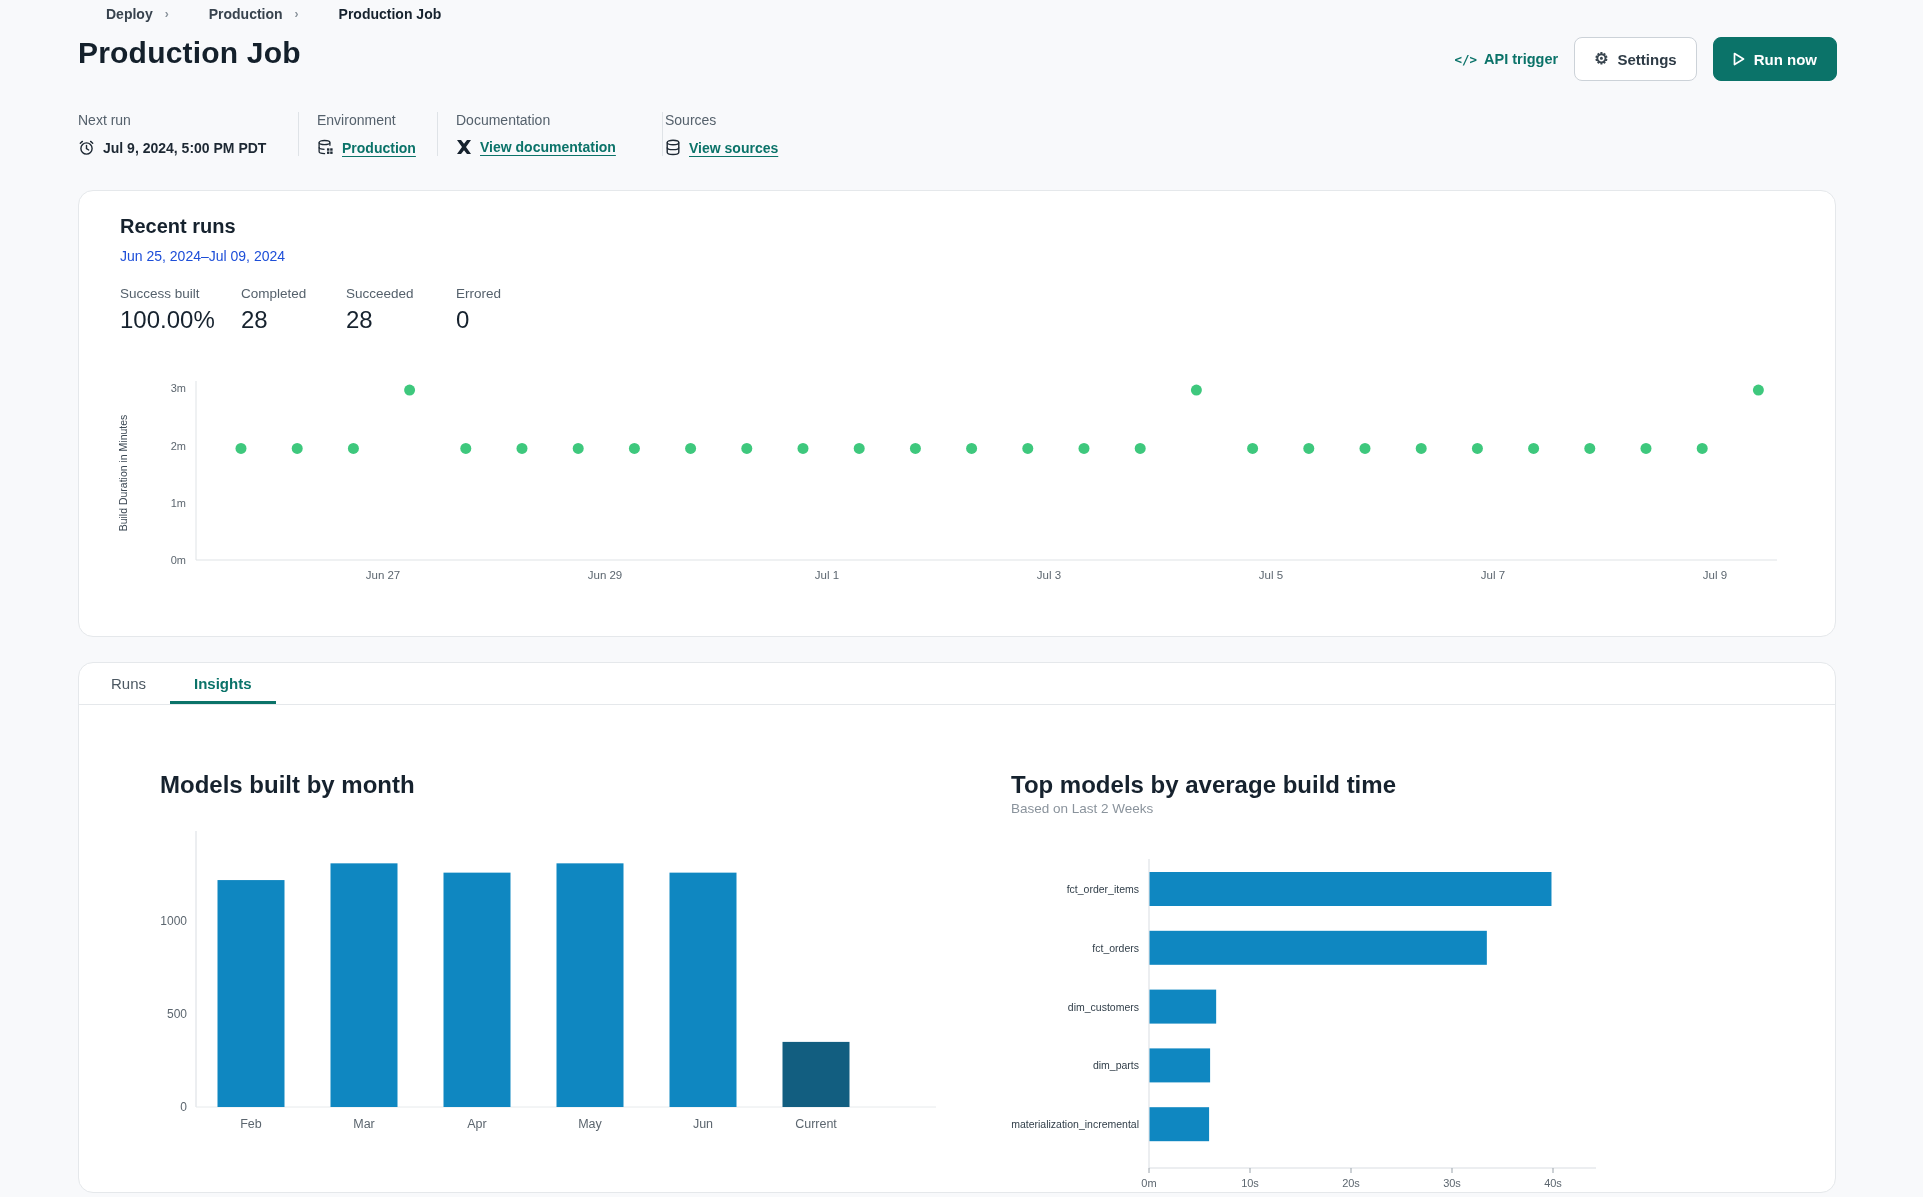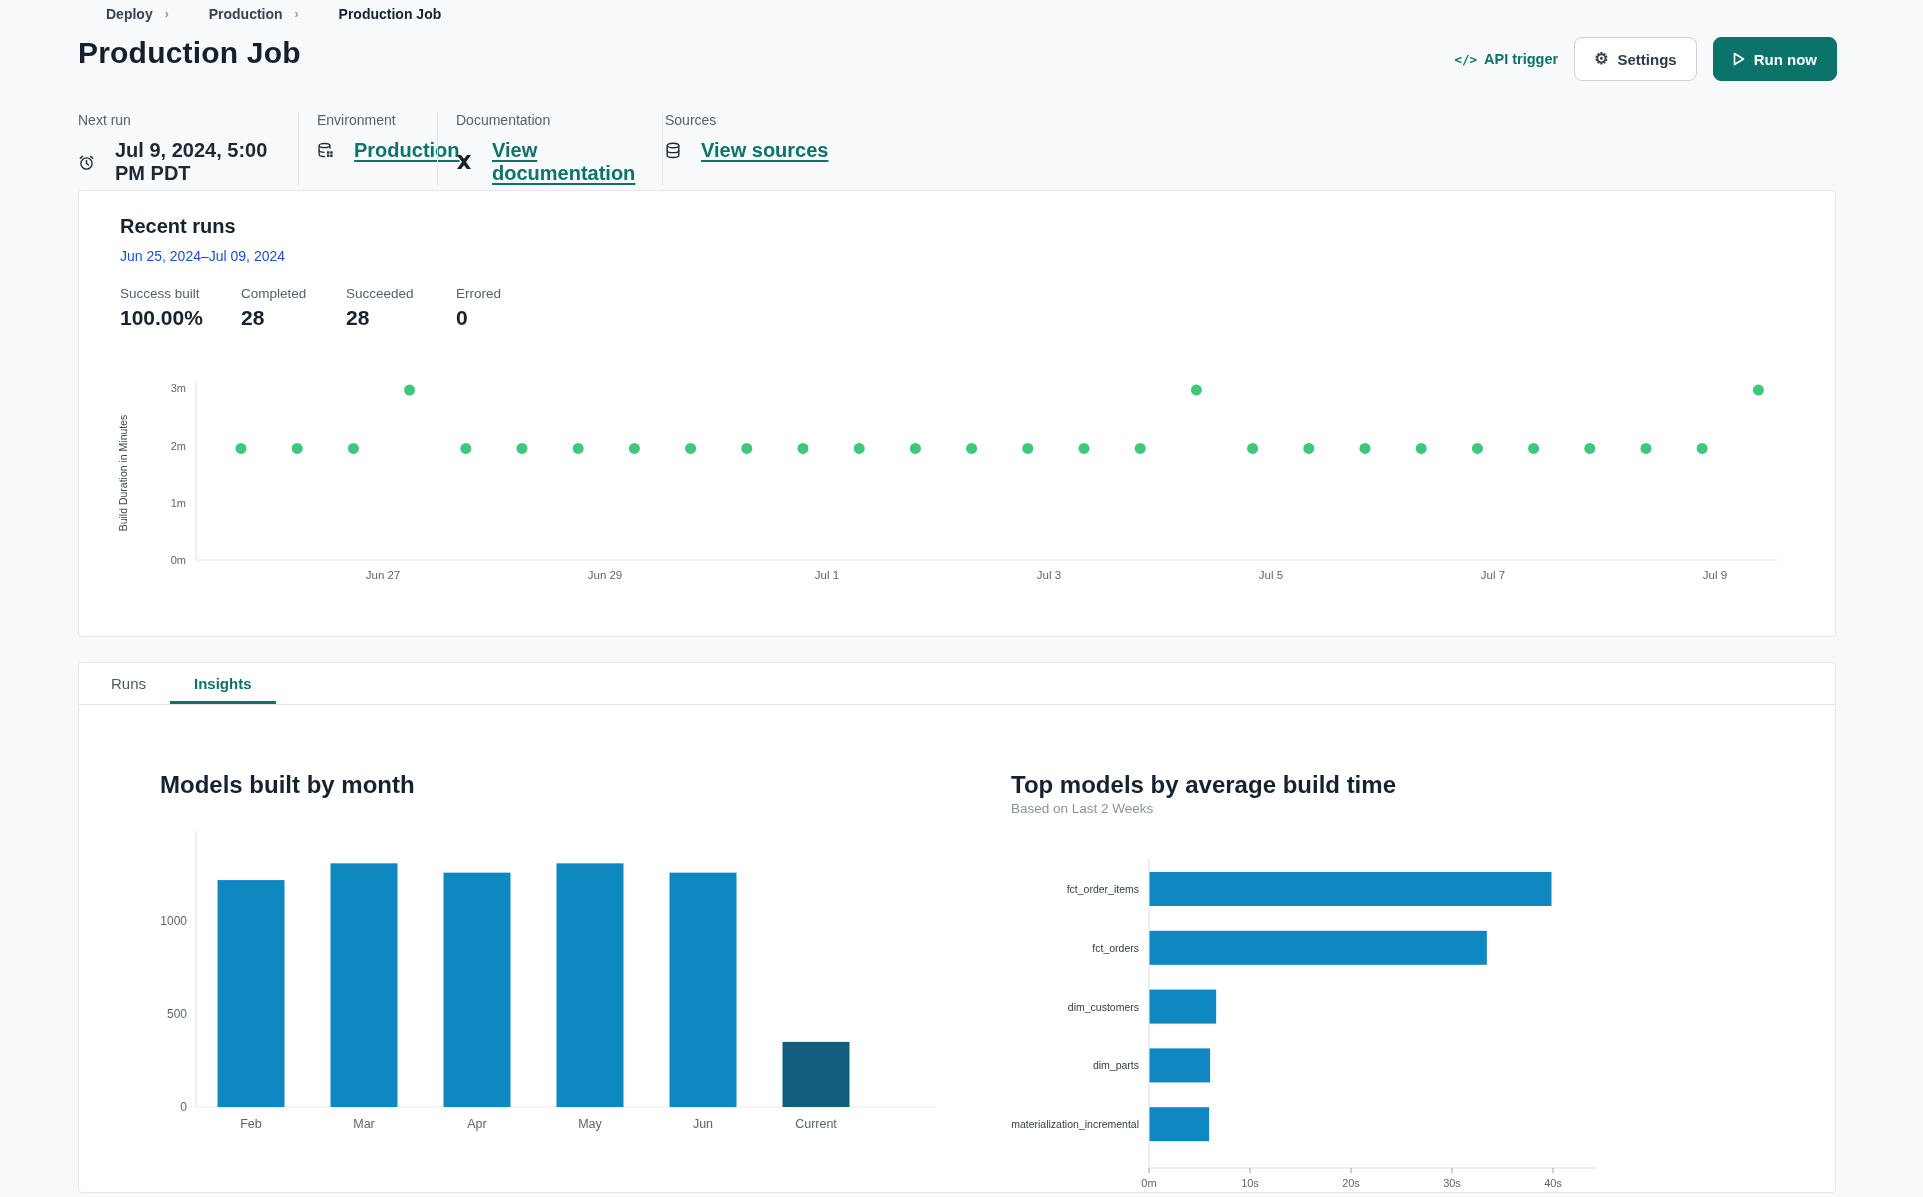--- a/index.html
+++ b/index.html
@@ -23,35 +23,35 @@
   .btn { display:flex; align-items:center; gap:9px; height:44px; padding:0 19px; border-radius:8px; font-size:15px; font-weight:600; cursor:pointer; }
   .btn-secondary { background:#ffffff; border:1px solid #ccd2d8; color:#2e3b46; }
   .btn-primary { background:#0b7369; border:1px solid #0b7369; color:#ffffff; }
   .gear-glyph { font-size:16px; line-height:1; color:#3a4650; }
 
   
   .meta-row { position:absolute; left:78px; top:112px; display:flex; align-items:stretch; }
   .meta-sec { display:flex; flex-direction:column; gap:11px; }
   .meta-sec + .meta-sec { border-left:1px solid #dfe3e7; }
   .meta-label { font-size:14px; color:#55616c; }
-  .meta-value { display:flex; align-items:center; gap:20px; font-size:20px; font-weight:700; color:#1d2833; }
+  .meta-value { display:flex; align-items:center; gap:8px; font-size:14px; font-weight:700; color:#1d2833; }
   .meta-link { color:#0b7369; font-weight:600; text-decoration:underline; text-underline-offset:3px; cursor:pointer; }
   .m-icon { flex:0 0 auto; display:inline-flex; }
 
   
-  .card { position:absolute; background:#ffffff; border:1px solid #e5e8eb; border-radius:4px; }
+  .card { position:absolute; background:#ffffff; border:1px solid #e5e8eb; border-radius:15px; }
   .card-recent { left:78px; top:190px; width:1758px; height:447px; }
   .card-tabs   { left:78px; top:662px; width:1758px; height:531px; }
 
   .rr-title { position:absolute; left:41px; top:24px; font-size:20px; font-weight:700; color:#16222e; }
   .rr-range { position:absolute; left:41px; top:57px; font-size:14px; color:#1d4ed8; }
   .rr-stats { position:absolute; left:41px; top:95px; display:flex; }
   .rr-stat  { display:flex; flex-direction:column; gap:5px; }
   .rr-stat-label { font-size:13.5px; color:#55616c; }
-  .rr-stat-value { font-size:21px; font-weight:700; color:#16222e; }
+  .rr-stat-value { font-size:24px; font-weight:400; color:#16222e; }
   .scatter-wrap { position:absolute; left:18px; top:182px; }
 
   
   .tabstrip { position:absolute; left:0; top:0; width:100%; height:42px; border-bottom:1px solid #e5e8eb; display:flex; padding-left:8px; }
   .tab { padding:0 24px; line-height:41px; font-size:15px; color:#4c5862; cursor:pointer; border-bottom:3px solid transparent; }
   .tab.active { color:#0b7369; font-weight:700; border-bottom-color:#0b7369; }
 
   .chart-title { position:absolute; font-size:24px; font-weight:700; color:#16222e; }
   .chart-subtitle { position:absolute; font-size:13.5px; color:#8a939c; }
   .bar-wrap  { position:absolute; left:62px;  top:160px; }

